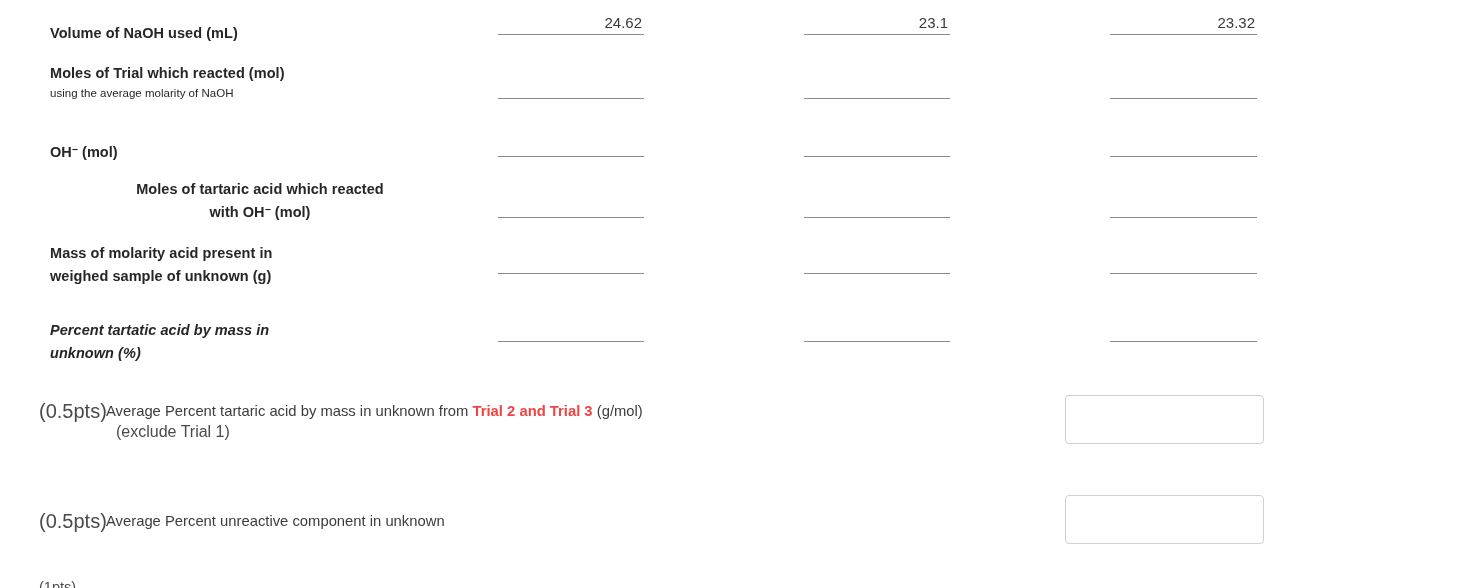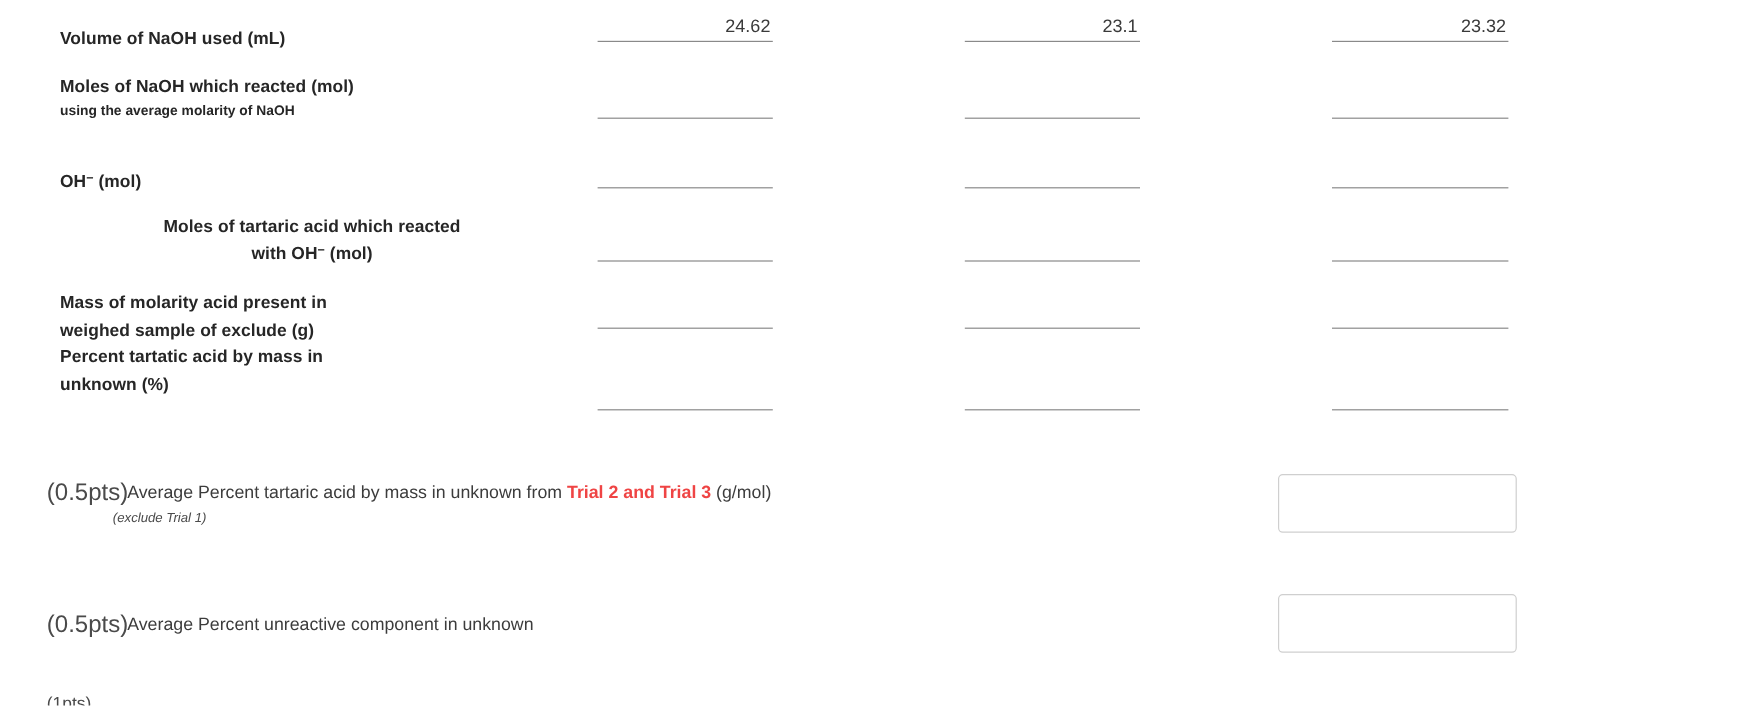--- a/index.html
+++ b/index.html
@@ -37,21 +37,21 @@
     width: 420px;
     font-size: 14.5px;
     font-weight: bold;
     line-height: 23px;
     color: #262626;
     letter-spacing: 0.05px;
   }
   .row-sublabel {
     display: block;
     font-size: 11.5px;
-    font-weight: bold;
+    font-weight: normal;
     line-height: 16px;
     color: #262626;
     letter-spacing: 0.02px;
   }
   sup.minus {
     font-size: 0.72em;
     vertical-align: 0.42em;
     line-height: 0;
     letter-spacing: 0;
   }
@@ -93,26 +93,25 @@
     color: #3c3c3c;
     line-height: 22px;
     white-space: nowrap;
   }
   .q-text b {
     font-weight: bold;
     color: #ef4444;
   }
   .q-note {
     position: absolute;
-    left: 94px;
-    font-size: 11px;
+    left: 116px;
+    font-size: 16px;
     color: #4a4a4a;
     line-height: 18px;
     white-space: nowrap;
-    font-style: italic;
   }
   .answer-box {
     position: absolute;
     left: 1065px;
     width: 199px;
     height: 49px;
     border: 1px solid #cfcfcf;
     border-radius: 4px;
     background: #ffffff;
     font-family: "Liberation Sans", sans-serif;
@@ -141,21 +140,21 @@
     <div class="row-label" style="top:22px;">
       <span>Volume of NaOH used (mL)</span>
     </div>
     <div class="blank c1" style="top:13px;">24.62</div>
     <div class="blank c2" style="top:13px;">23.1</div>
     <div class="blank c3" style="top:13px;">23.32</div>
   </div>
 
   <div class="data-row" style="top:0px;">
     <div class="row-label" style="top:62px;">
-      <span>Moles of NaOH which reacted (mol)</span>
+      <span>Moles of Trial which reacted (mol)</span>
       <span class="row-sublabel">using the average molarity of NaOH</span>
     </div>
     <div class="blank c1" style="top:77px;"></div>
     <div class="blank c2" style="top:77px;"></div>
     <div class="blank c3" style="top:77px;"></div>
   </div>
 
   <div class="data-row" style="top:0px;">
     <div class="row-label" style="top:118px;">
       <br>
@@ -172,29 +171,29 @@
       <span>with OH</span><sup class="minus">−</sup><span> (mol)</span>
     </div>
     <div class="blank c1" style="top:196px;"></div>
     <div class="blank c2" style="top:196px;"></div>
     <div class="blank c3" style="top:196px;"></div>
   </div>
 
   <div class="data-row" style="top:0px;">
     <div class="row-label" style="top:242px;">
       <span>Mass of molarity acid present in</span><br>
-      <span>weighed sample of exclude (g)</span>
+      <span>weighed sample of unknown (g)</span>
     </div>
     <div class="blank c1" style="top:252px;"></div>
     <div class="blank c2" style="top:252px;"></div>
     <div class="blank c3" style="top:252px;"></div>
   </div>
 
   <div class="data-row" style="top:0px;">
-    <div class="row-label" style="top:287px;">
+    <div class="row-label" style="top:319px;font-style:italic;">
       <span>Percent tartatic acid by mass in</span><br>
       <span>unknown (%)</span>
     </div>
     <div class="blank c1" style="top:320px;"></div>
     <div class="blank c2" style="top:320px;"></div>
     <div class="blank c3" style="top:320px;"></div>
   </div>
 
 </div>
 

